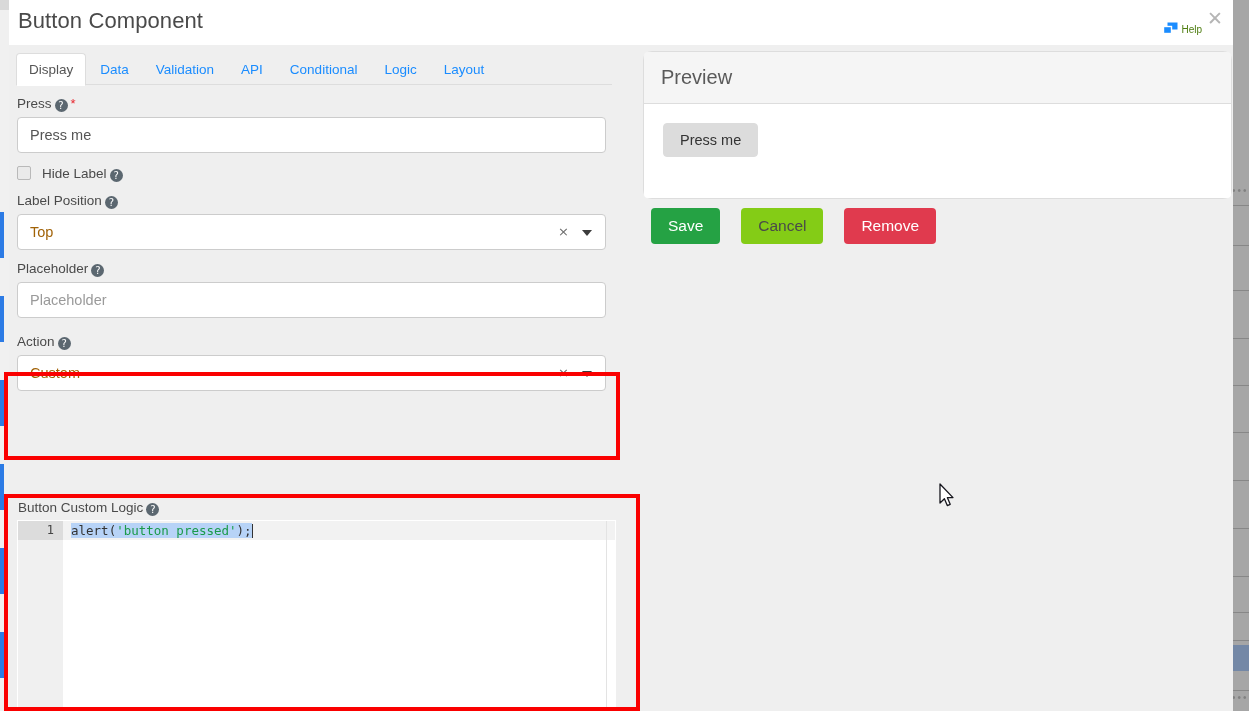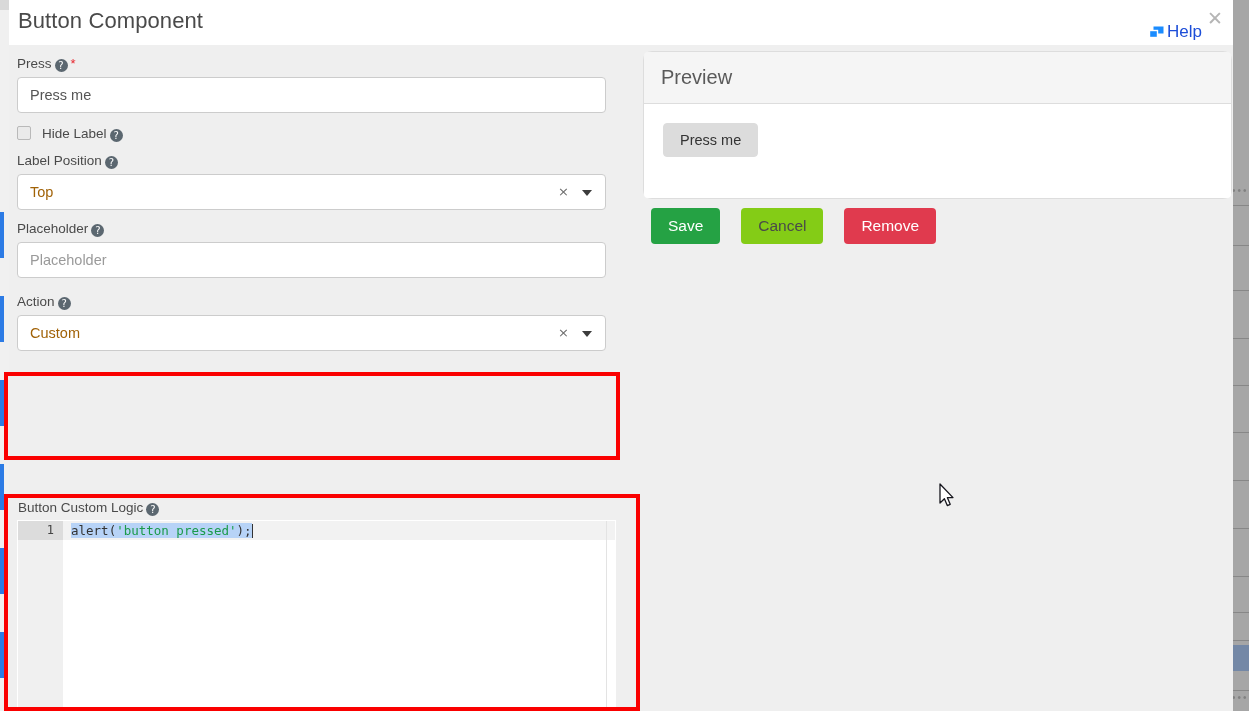--- a/index.html
+++ b/index.html
@@ -83,22 +83,22 @@
     top: 8px;
     font-size: 22px;
     font-weight: 400;
     color: #4a4a4a;
     letter-spacing: .1px;
   }
   .help-link {
     position: absolute;
     right: 31px;
     top: 22px;
-    font-size: 17px;
-    color: #1d4ed8;
+    font-size: 10px;
+    color: #4d7c0f;
     text-decoration: none;
     white-space: nowrap;
   }
   .help-link .help-ico {
     display: inline-block;
     vertical-align: -2px;
     margin-right: 3px;
   }
   .close-x {
     position: absolute;
@@ -472,20 +472,30 @@
       </span><span>Help</span>
     </a>
 
     <div class="close-x">✕</div>
   </div>
 
   <div class="modal-body">
 
     <div class="left-col">
 
+      <div class="tabs">
+        <div class="tab active">Display</div>
+        <div class="tab">Data</div>
+        <div class="tab">Validation</div>
+        <div class="tab">API</div>
+        <div class="tab">Conditional</div>
+        <div class="tab">Logic</div>
+        <div class="tab">Layout</div>
+        <div style="clear:both"></div>
+      </div>
 
       <div class="field">
         <span class="flabel"><span>Press</span><span class="qmark">?</span><span class="req">*</span></span>
         <input class="txtinput" type="text" value="Press me" style="">
       </div>
 
       <div class="checkrow">
         <span class="cbox"></span><span>Hide Label</span><span class="qmark">?</span>
       </div>
 

